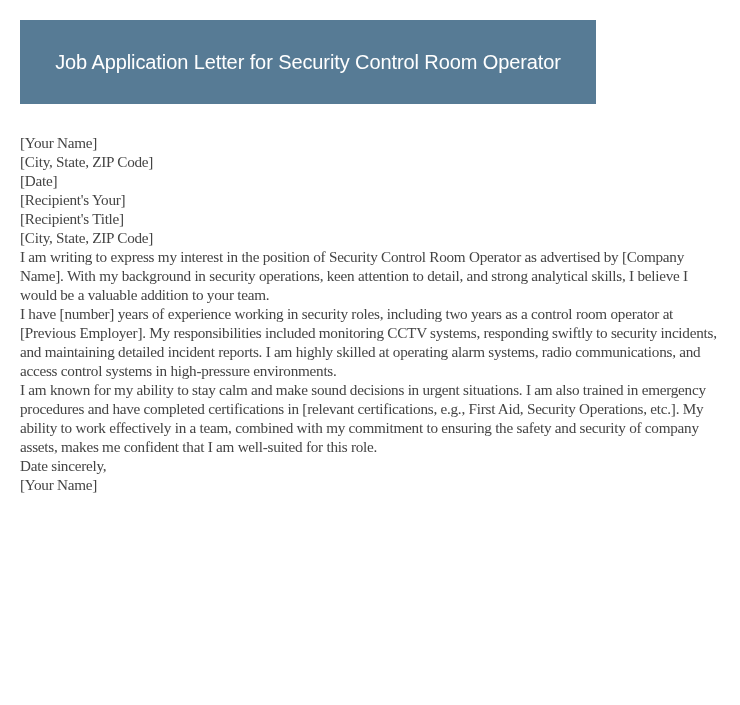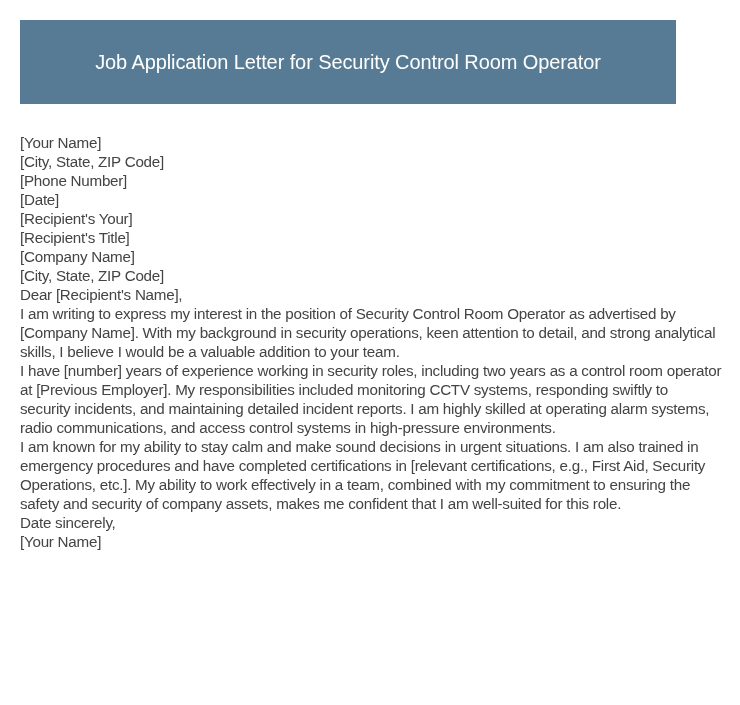--- a/index.html
+++ b/index.html
@@ -11,21 +11,21 @@
       width: 740px;
       height: 705px;
       position: relative;
       overflow: hidden;
       font-family: "Liberation Sans", sans-serif;
     }
     .header {
       position: absolute;
       left: 20px;
       top: 20px;
-      width: 656px;
+      width: 576px;
       height: 84px;
       background: #577b95;
       display: flex;
       align-items: center;
       justify-content: center;
     }
     .header h1 {
       margin: 0;
       color: #ffffff;
       font-family: "Liberation Sans", sans-serif;
@@ -35,44 +35,42 @@
     }
     .letter {
       position: absolute;
       left: 20px;
       top: 133px;
       width: 702px;
       color: #444444;
       font-size: 15.2px;
       line-height: 19px;
       letter-spacing: -0.25px;
+      font-family: Liberation Serif, serif;
     }
     .letter p {
       margin: 0;
     }
   </style>
 </head>
 <body>
 
 <div class="header">
   <h1>Job Application Letter for Security Control Room Operator</h1>
 </div>
 
 <div class="letter">
   <div>
     <p>[Your Name]</p>
     <p>[City, State, ZIP Code]</p>
-    <p>[Phone Number]</p>
     <p>[Date]</p>
   </div>
   <div>
     <p>[Recipient's Your]</p>
     <p>[Recipient's Title]</p>
-    <p>[Company Name]</p>
     <p>[City, State, ZIP Code]</p>
   </div>
-  <p>Dear [Recipient's Name],</p>
   <p>I am writing to express my interest in the position of Security Control Room Operator as advertised by [Company Name]. With my background in security operations, keen attention to detail, and strong analytical skills, I believe I would be a valuable addition to your team.</p>
   <p>I have [number] years of experience working in security roles, including two years as a control room operator at [Previous Employer]. My responsibilities included monitoring CCTV systems, responding swiftly to security incidents, and maintaining detailed incident reports. I am highly skilled at operating alarm systems, radio communications, and access control systems in high-pressure environments.</p>
   <p>I am known for my ability to stay calm and make sound decisions in urgent situations. I am also trained in emergency procedures and have completed certifications in [relevant certifications, e.g., First Aid, Security Operations, etc.]. My ability to work effectively in a team, combined with my commitment to ensuring the safety and security of company assets, makes me confident that I am well-suited for this role.</p>
   <p>Date sincerely,</p>
   <p>[Your Name]</p>
 </div>
 
 </body></html>

